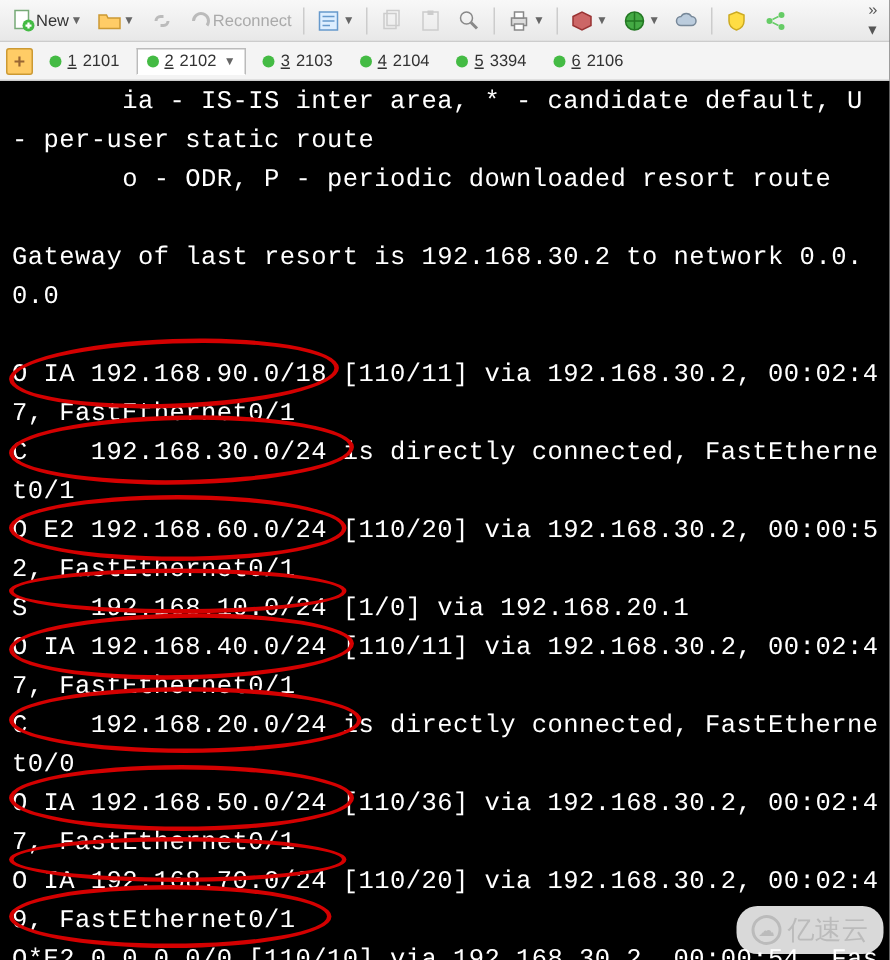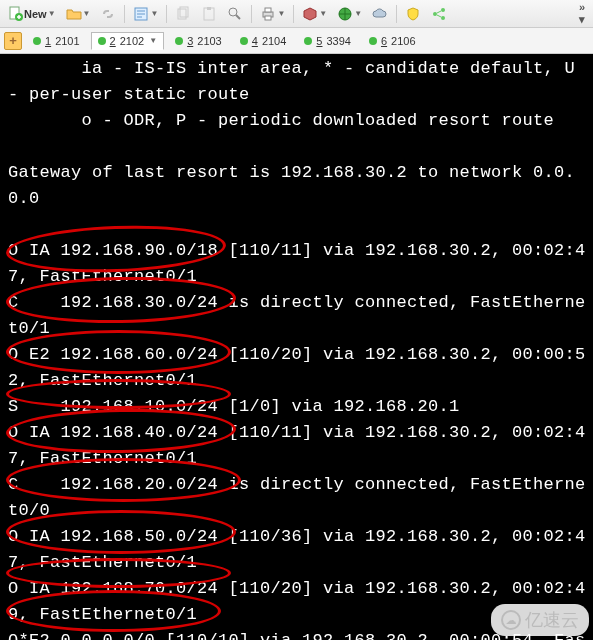--- a/index.html
+++ b/index.html
@@ -1,17 +1,17 @@
 <!DOCTYPE html>
 <html><head>
 <meta charset="utf-8">
 <style>
 * { box-sizing: border-box; margin: 0; padding: 0; }
 body { width: 593px; height: 640px; font-family: sans-serif; background: #fff; overflow: hidden; position: relative; }
-.toolbar { height: 28px; background: linear-gradient(#f8f8f8,#e8e8e8); border-bottom: 1px solid #ccc; display: flex; align-items: center; padding: 0 4px; gap: 2px; font-weight: bold; }
+.toolbar { height: 28px; background: linear-gradient(#f8f8f8,#e8e8e8); border-bottom: 1px solid #ccc; display: flex; align-items: center; padding: 0 4px; gap: 2px; }
 .tb-btn { display: inline-flex; align-items: center; padding: 2px 3px; font-size: 11px; color: #333; border: 1px solid transparent; border-radius: 2px; cursor: pointer; }
 .tb-btn.disabled { color: #aaa; cursor: default; }
 .tb-sep { width: 1px; height: 18px; background: #ccc; margin: 0 2px; }
 .dd { font-size: 8px; color: #666; margin-left: 1px; }
 .ico { width: 16px; height: 16px; display: inline-block; }
 .tabbar { height: 26px; background: #f4f4f4; border-bottom: 1px solid #ccc; display: flex; align-items: center; padding: 0 4px; gap: 4px; }
 .addtab { width: 18px; height: 18px; background: #fc6; border: 1px solid #c93; border-radius: 2px; display: flex; align-items: center; justify-content: center; font-size: 13px; color: #963; cursor: pointer; font-weight: bold; }
 .tab { display: flex; align-items: center; gap: 4px; padding: 2px 6px; font-size: 11px; color: #333; border: 1px solid transparent; cursor: pointer; }
 .tab.active { background: #fff; border: 1px solid #bbb; border-bottom-color: #fff; }
 .tab .dot { width: 8px; height: 8px; border-radius: 50%; background: #4b4; }
@@ -41,20 +41,26 @@
   <span class="tb-btn">
     <span class="ico"><svg viewBox="0 0 16 16">
           <path d="M1 4h5l1 2h8v7H1z" fill="#fc6" stroke="#c93"></path>
         </svg></span>
     <span class="dd">▼</span>
   </span>
   <span class="tb-btn disabled">
     <span class="ico"><svg viewBox="0 0 16 16">
           <path d="M4 8a3 3 0 013-3h2M12 8a3 3 0 01-3 3H7" stroke="#bbb" fill="none" stroke-width="2"></path>
         </svg></span>
+  </span>
+  <span class="tb-btn disabled">
+    <span class="ico"><svg viewBox="0 0 16 16">
+          <path d="M3 8a5 5 0 119 3" stroke="#bbb" fill="none" stroke-width="2"></path>
+        </svg></span>
+    <span>Reconnect</span>
   </span>
   <span class="tb-sep"></span>
   <span class="tb-btn">
     <span class="ico"><svg viewBox="0 0 16 16">
           <rect x="2" y="2" width="12" height="12" fill="#def" stroke="#69c"></rect>
           <path d="M4 5h8M4 8h8M4 11h5" stroke="#69c"></path>
         </svg></span>
     <span class="dd">▼</span>
   </span>
   <span class="tb-sep"></span>

